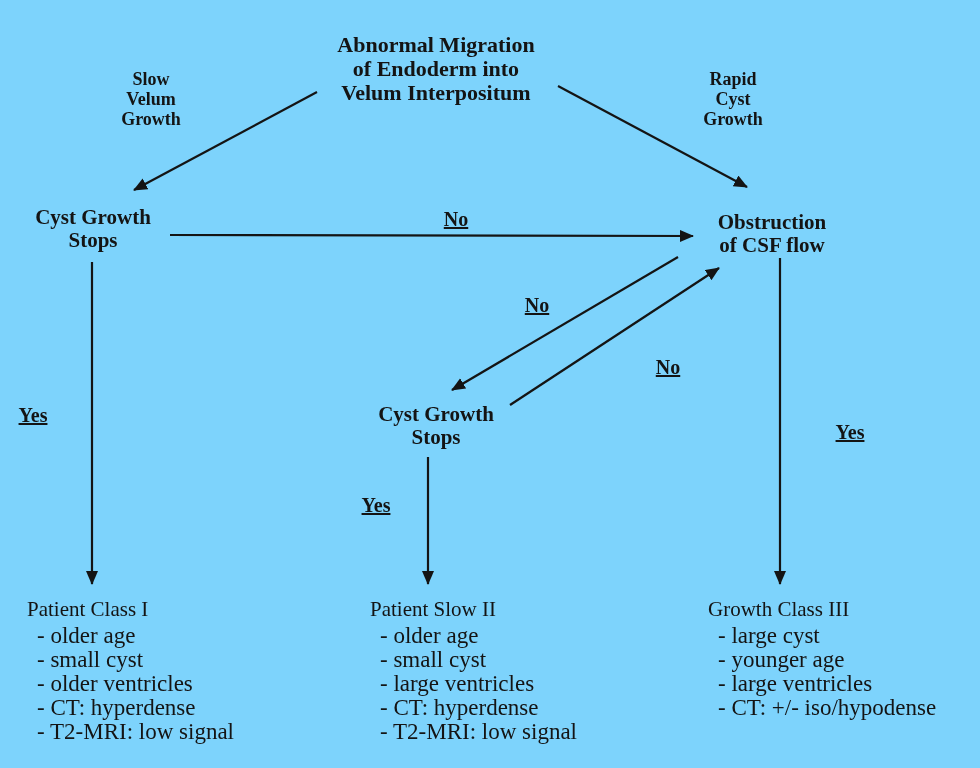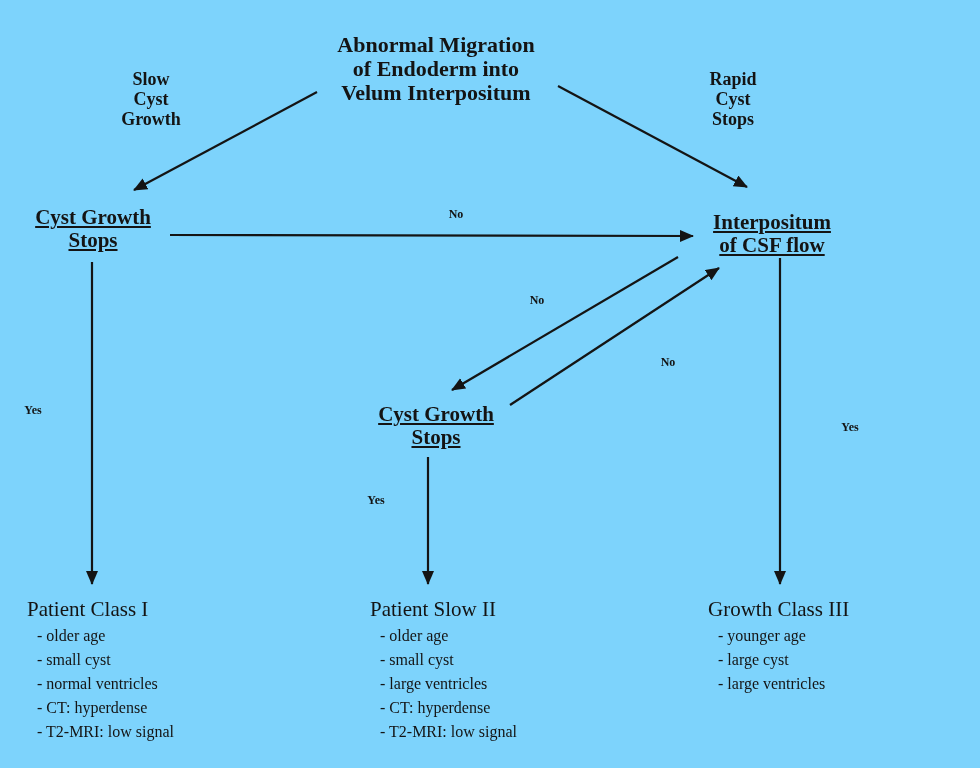--- a/index.html
+++ b/index.html
@@ -8,25 +8,25 @@
     font-family:"Liberation Serif","DejaVu Serif",serif; color:#141414;
     overflow:hidden;
   }
   svg.edges { position:absolute; left:0; top:0; width:980px; height:768px; }
   .lbl {
     position:absolute; white-space:pre-line; text-align:center;
     transform:translateX(-50%); font-weight:bold; line-height:1.1; color:#141414;
   }
   .title-lbl { font-size:22px; }
   .side-lbl  { font-size:18px; }
-  .node-lbl  { font-size:21px;text-decoration:underline; }
-  .edge-lbl  { font-size:12px; }
+  .node-lbl  { font-size:21px; }
+  .edge-lbl  { font-size:20px;text-decoration:underline; }
   .pclass { position:absolute; }
   .pclass .heading { font-size:21px; font-weight:normal; margin:0 0 4px 0; line-height:22px; }
-  .pclass .item { font-size:16px; font-weight:normal; line-height:24px; padding-left:10px; white-space:nowrap; }
+  .pclass .item { font-size:23px; font-weight:normal; line-height:24px; padding-left:10px; white-space:nowrap; }
 </style>
 </head>
 <body>
 
 <div class="stage">
 
   <svg class="edges" viewBox="0 0 980 768">
     <defs>
       <marker id="arrow" markerUnits="userSpaceOnUse" markerWidth="16" markerHeight="14" refX="13" refY="6" orient="auto">
         <path d="M0,0 L14,6 L0,12 Z" fill="#141414"></path>
@@ -40,31 +40,31 @@
     <line x1="510" y1="405" x2="719" y2="268" stroke="#141414" stroke-width="2.2" marker-end="url(#arrow)"></line>
     <line x1="428" y1="457" x2="428" y2="584" stroke="#141414" stroke-width="2.2" marker-end="url(#arrow)"></line>
     <line x1="780" y1="258" x2="780" y2="584" stroke="#141414" stroke-width="2.2" marker-end="url(#arrow)"></line>
   </svg>
 
   <div class="lbl title-lbl" style="left:436px; top:33px;">Abnormal Migration
 of Endoderm into
 Velum Interpositum</div>
 
   <div class="lbl side-lbl" style="left:151px; top:70px;">Slow
-Cyst
+Velum
 Growth</div>
 
   <div class="lbl side-lbl" style="left:733px; top:70px;">Rapid
 Cyst
-Stops</div>
+Growth</div>
 
   <div class="lbl node-lbl" style="left:93px; top:206px;">Cyst Growth
 Stops</div>
 
-  <div class="lbl node-lbl" style="left:772px; top:211px;">Interpositum
+  <div class="lbl node-lbl" style="left:772px; top:211px;">Obstruction
 of CSF flow</div>
 
   <div class="lbl node-lbl" style="left:436px; top:403px;">Cyst Growth
 Stops</div>
 
   <div class="lbl edge-lbl" style="left:456px; top:208px;">No</div>
 
   <div class="lbl edge-lbl" style="left:537px; top:294px;">No</div>
 
   <div class="lbl edge-lbl" style="left:668px; top:356px;">No</div>
@@ -72,34 +72,35 @@
   <div class="lbl edge-lbl" style="left:33px; top:404px;">Yes</div>
 
   <div class="lbl edge-lbl" style="left:376px; top:494px;">Yes</div>
 
   <div class="lbl edge-lbl" style="left:850px; top:421px;">Yes</div>
 
   <div class="pclass" style="left:27px; top:598px;">
     <div class="heading">Patient Class I</div>
     <div class="item">- older age</div>
     <div class="item">- small cyst</div>
-    <div class="item">- normal ventricles</div>
+    <div class="item">- older ventricles</div>
     <div class="item">- CT: hyperdense</div>
     <div class="item">- T2-MRI: low signal</div>
   </div>
 
   <div class="pclass" style="left:370px; top:598px;">
     <div class="heading">Patient Slow II</div>
     <div class="item">- older age</div>
     <div class="item">- small cyst</div>
     <div class="item">- large ventricles</div>
     <div class="item">- CT: hyperdense</div>
     <div class="item">- T2-MRI: low signal</div>
   </div>
 
   <div class="pclass" style="left:708px; top:598px;">
     <div class="heading">Growth Class III</div>
+    <div class="item">- large cyst</div>
     <div class="item">- younger age</div>
-    <div class="item">- large cyst</div>
     <div class="item">- large ventricles</div>
+    <div class="item">- CT: +/- iso/hypodense</div>
   </div>
 
 </div>
 
 </body></html>

